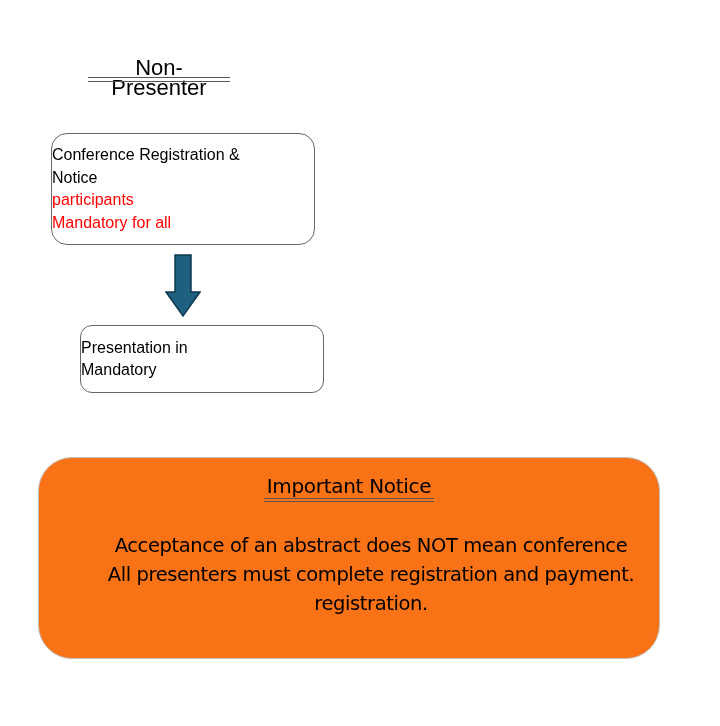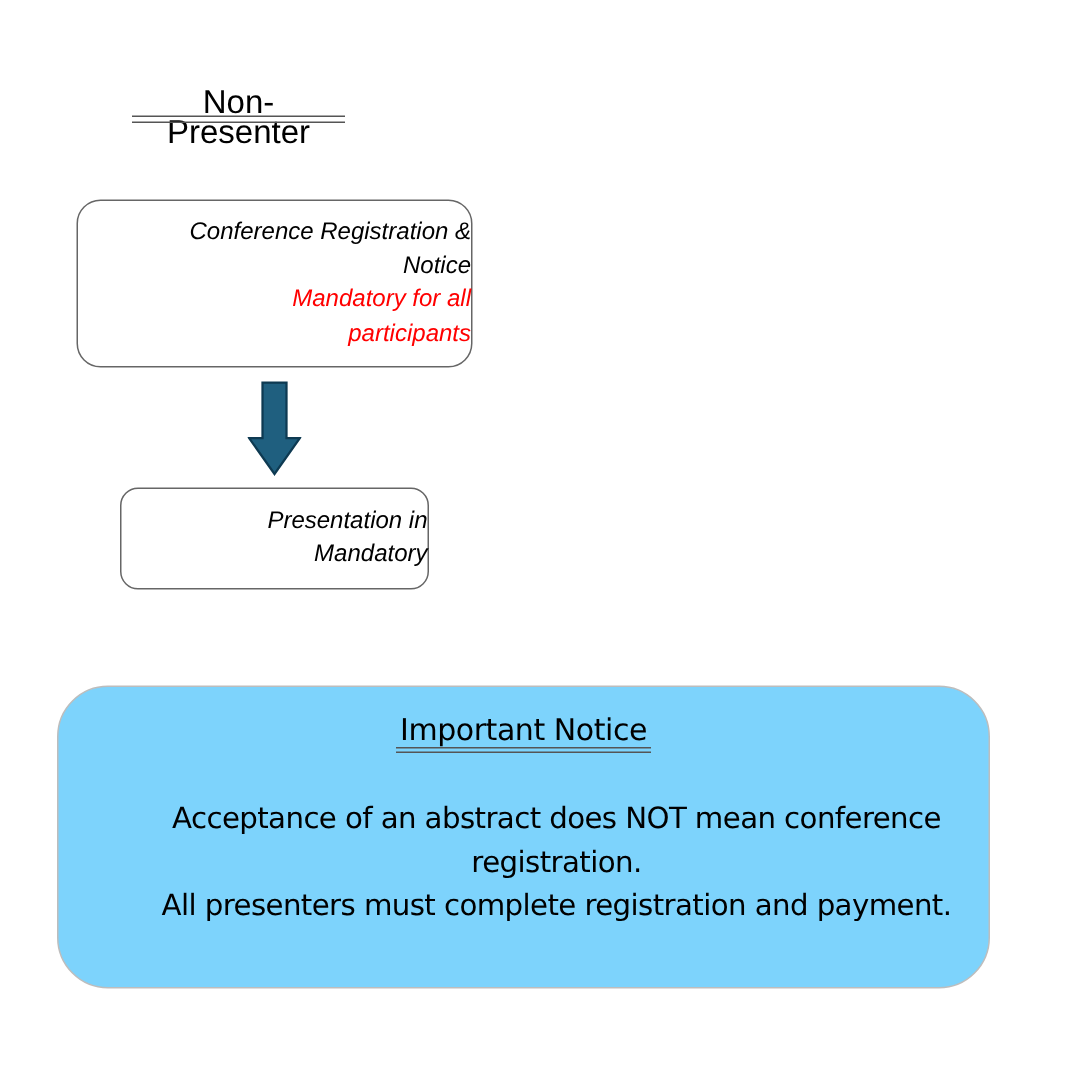--- a/index.html
+++ b/index.html
@@ -24,42 +24,41 @@
       left: 0; right: 0; top: 19px;
       height: 3px;
       border-top: 1px solid #555;
       border-bottom: 1px solid #555;
     }
     .box {
       position: absolute;
       background: #fff;
       border: 1px solid #666;
       border-radius: 16px;
-      text-align: right;
+      text-align: left;
       font-size: 16px;
       line-height: 22.5px;
       box-sizing: border-box;
       display: flex;
       flex-direction: column;
       justify-content: center;
-      font-style: italic;
     }
     .box1 { left: 51px; top: 133px; width: 264px; height: 112px; }
-    .box2 { left: 80px; top: 325px; width: 206px; height: 68px; border-radius: 12px; }
+    .box2 { left: 80px; top: 325px; width: 244px; height: 68px; border-radius: 12px; }
     .red { color: #ff0000; }
     .arrow {
       position: absolute;
       left: 165px; top: 254px;
       width: 36px; height: 64px;
     }
     .notice {
       position: absolute;
       left: 38px; top: 457px;
       width: 622px; height: 202px;
-      background: #7dd3fc;
+      background: #f97316;
       border: 1px solid #bdbdbd;
       border-radius: 34px;
       box-sizing: border-box;
       text-align: center;
       font-family: "DejaVu Sans", sans-serif;
     }
     .notice-title {
       position: absolute;
       left: 0; right: 0; top: 16px;
       font-size: 20px;
@@ -93,35 +92,35 @@
 <body>
 
 <div class="heading">
   <span>Non-Presenter</span>
   <div class="dbl"></div>
 </div>
 
 <div class="box box1">
   <div>Conference Registration &amp;</div>
   <div>Notice</div>
+  <div class="red">participants</div>
   <div class="red">Mandatory for all</div>
-  <div class="red">participants</div>
 </div>
 
 <svg class="arrow" viewBox="0 0 36 64">
   <polygon points="10,1 26,1 26,38 35,38 18,62 1,38 10,38" fill="#1f5f7f" stroke="#0e3a52" stroke-width="1.5" stroke-linejoin="miter"></polygon>
 </svg>
 
 <div class="box box2">
   <div>Presentation in</div>
   <div>Mandatory</div>
 </div>
 
 <div class="notice">
   <div class="notice-title">
     <span>Important Notice</span>
   </div>
   <div class="notice-body">
     <div>Acceptance of an abstract does NOT mean conference</div>
+    <div>All presenters must complete registration and payment.</div>
     <div>registration.</div>
-    <div>All presenters must complete registration and payment.</div>
   </div>
 </div>
 
 </body></html>

